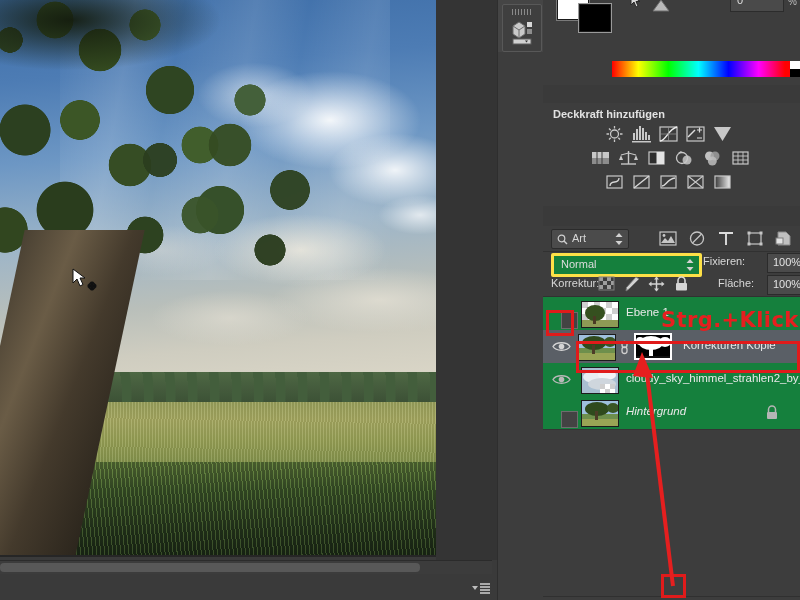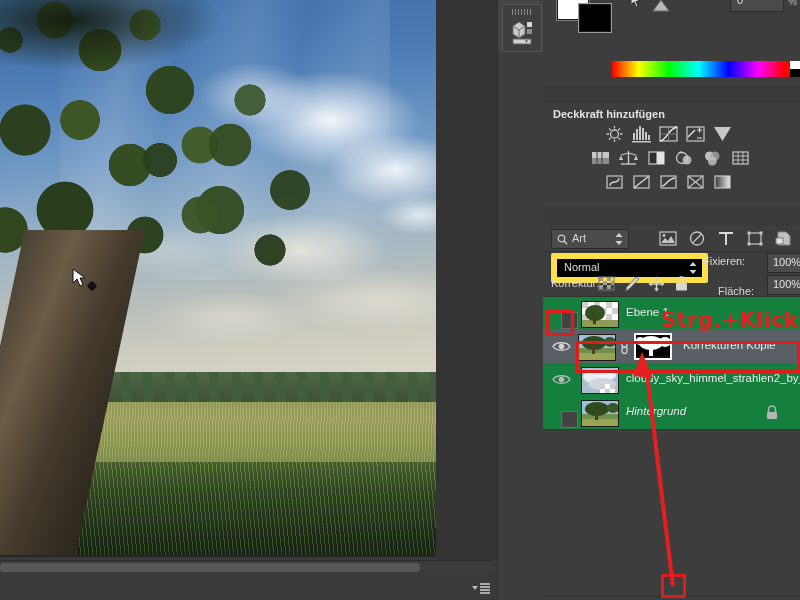--- a/index.html
+++ b/index.html
@@ -106,31 +106,31 @@
 
   .layerpanel{position:absolute;left:0;top:226px;width:257px;height:374px;background:#3d3d3d;}
   .filterbar{position:absolute;left:0;top:0;width:257px;height:25px;background:#3d3d3d;border-bottom:1px solid #313131;}
   .searchbox{position:absolute;left:8px;top:3px;width:76px;height:18px;background:#4b4b4b;border:1px solid #2b2b2b;border-radius:2px;}
   .searchbox .mag{position:absolute;left:5px;top:4px;}
   .searchbox .lab{position:absolute;left:20px;top:2px;font-size:11px;color:#d6d6d6;}
   .searchbox .arrows{position:absolute;right:5px;top:3px;}
   .fico{position:absolute;top:4px;width:18px;height:17px;}
 
   .modebar{position:absolute;left:0;top:25px;width:257px;height:22px;}
-  .blendsel{position:absolute;left:8px;top:2px;width:145px;height:18px;background:#000000;border:6px solid #fde047;border-radius:2px;}
+  .blendsel{position:absolute;left:8px;top:2px;width:145px;height:18px;background:#15803d;border:3px solid #fde047;border-radius:2px;}
   .blendsel .lab{position:absolute;left:7px;top:2px;font-size:11px;color:#dcdcdc;}
   .blendsel .arrows{position:absolute;right:5px;top:3px;}
   .opac-lbl{position:absolute;left:160px;top:4px;font-size:11px;color:#d8d8d8;}
   .opac-field{position:absolute;left:224px;top:2px;width:40px;height:18px;background:#4b4b4b;border:1px solid #2b2b2b;}
   .opac-val{position:absolute;left:5px;top:2px;font-size:11px;color:#e2e2e2;}
 
   .lockbar{position:absolute;left:0;top:47px;width:257px;height:22px;}
   .lock-lbl{position:absolute;left:8px;top:4px;font-size:11px;color:#d8d8d8;}
   .lockico{position:absolute;top:3px;width:17px;height:16px;}
-  .fill-lbl{position:absolute;left:175px;top:4px;font-size:11px;color:#d8d8d8;margin-top:8px;}
+  .fill-lbl{position:absolute;left:175px;top:4px;font-size:11px;color:#d8d8d8;}
   .fill-field{position:absolute;left:224px;top:2px;width:40px;height:18px;background:#4b4b4b;border:1px solid #2b2b2b;}
 
   .layerlist{position:absolute;left:0;top:70px;width:257px;height:234px;background:#3d3d3d;border-top:1px solid #313131;}
   .lrow{position:absolute;left:0;width:257px;height:33px;border-bottom:1px solid #343434;background:#15803d;}
   .lrow.sel{background:#5a5f66;}
   .eyebox{position:absolute;left:8px;top:6px;width:21px;height:21px;}
   .eyeoff{position:absolute;left:10px;top:9px;width:15px;height:15px;border:1px solid #6d6d6d;background:#434343;}
   .thumb{position:absolute;top:4px;width:36px;height:25px;border:1px solid #1c1c1c;overflow:hidden;background:#9aa;}
   .lname{position:absolute;top:9px;font-size:11.5px;color:#e8e8e8;white-space:nowrap;}
   .lname.ital{font-style:italic;}

